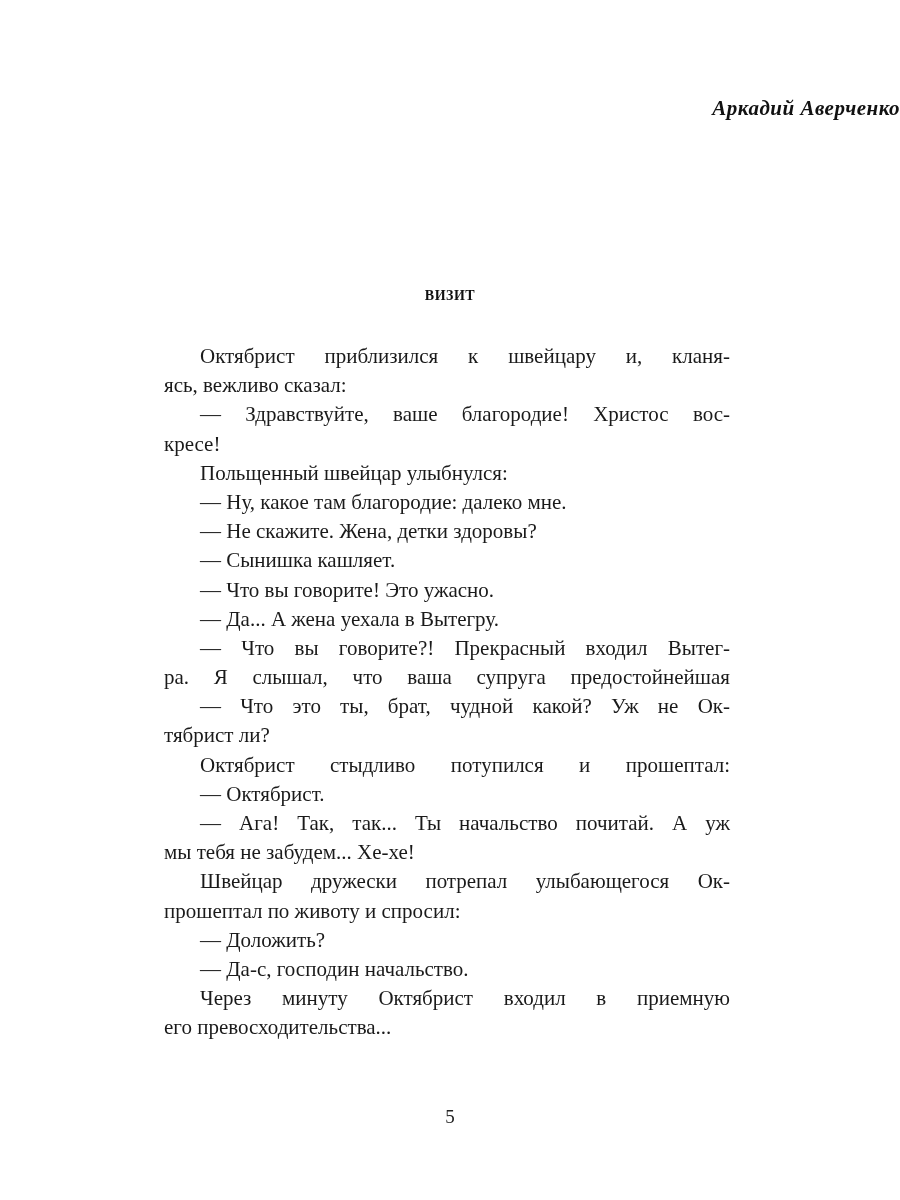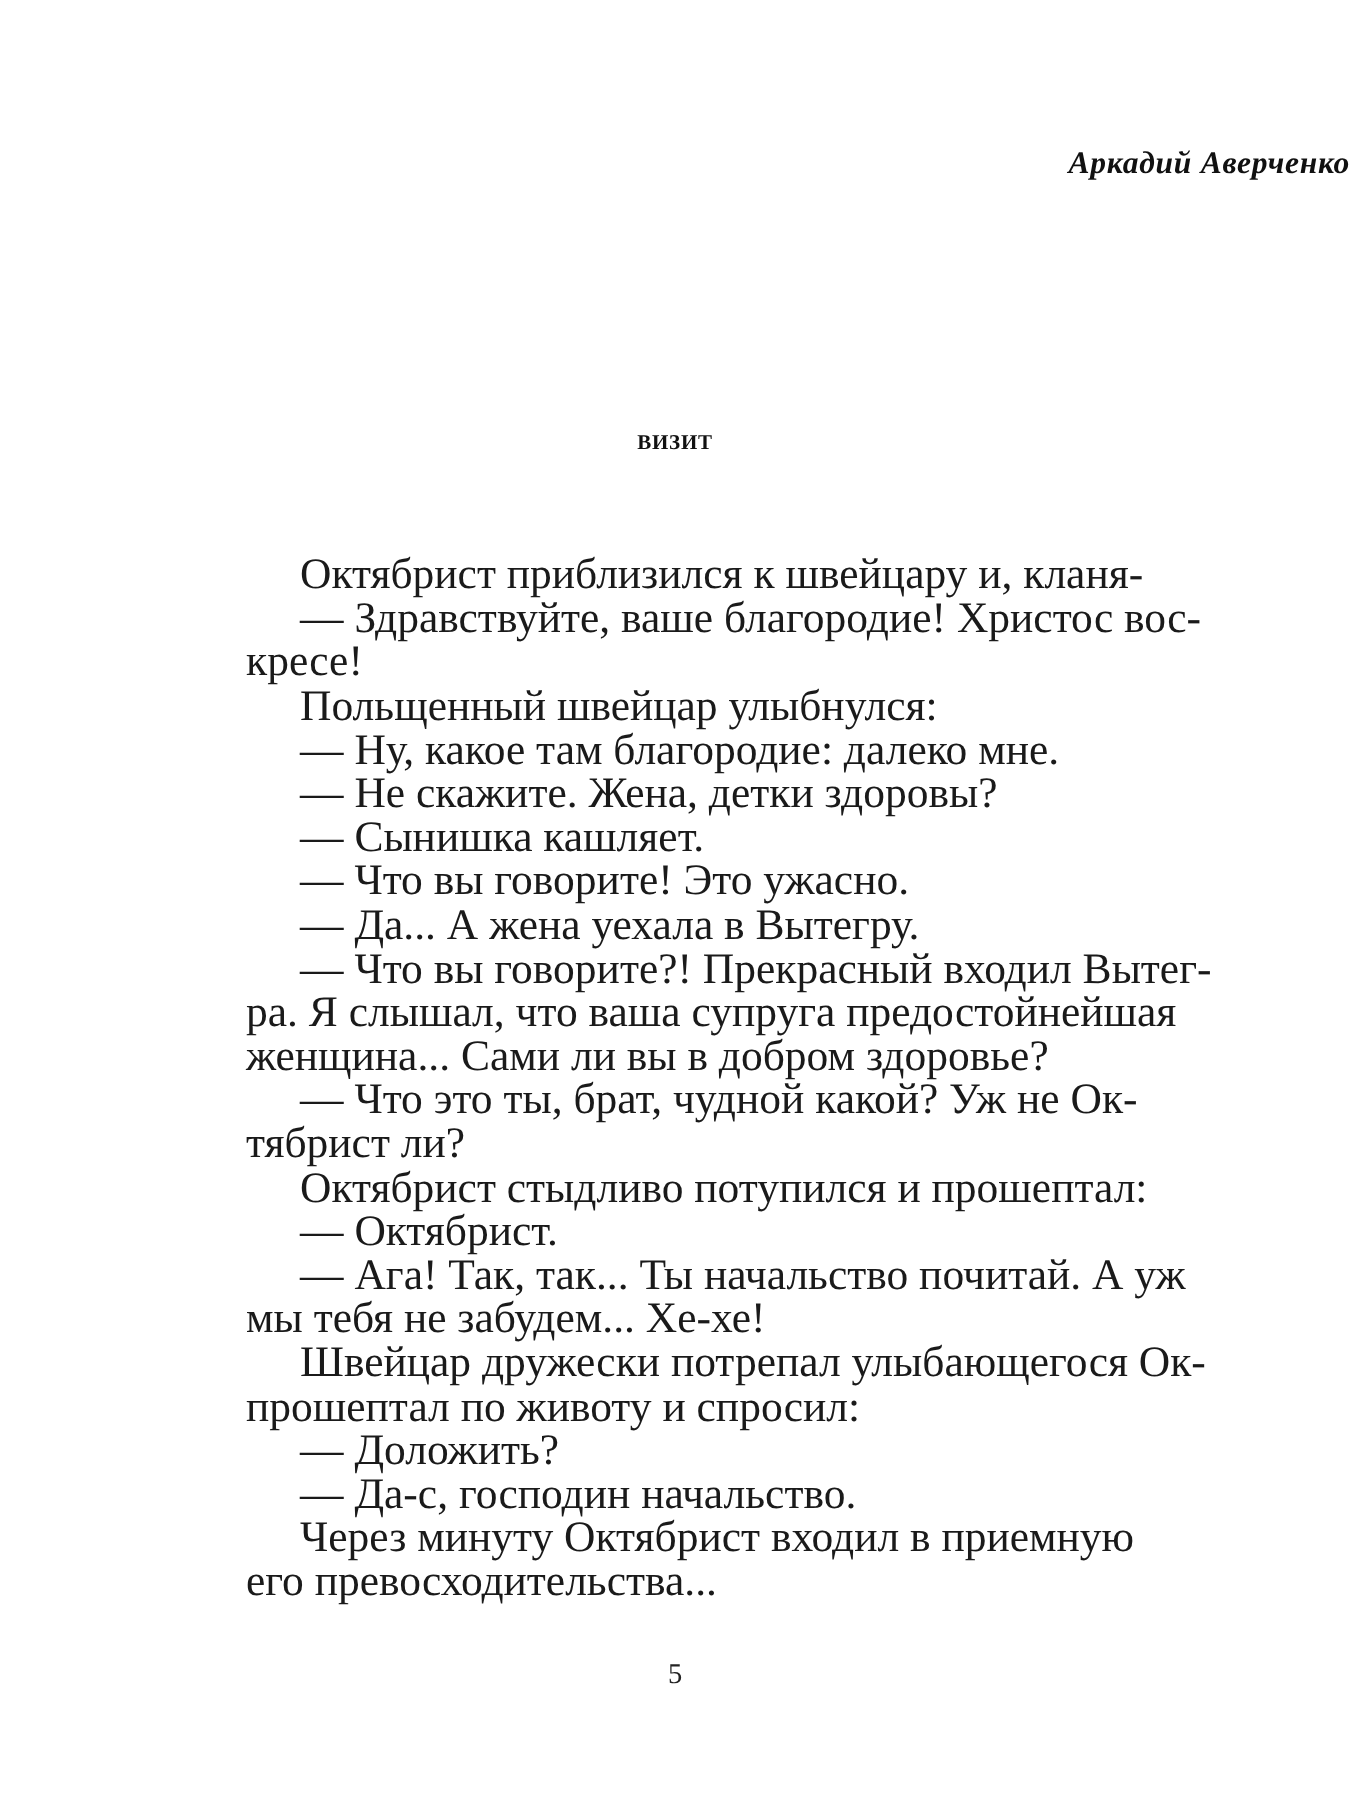--- a/index.html
+++ b/index.html
@@ -35,24 +35,24 @@
       width: 900px;
       text-align: center;
       font-family: "Liberation Serif", serif;
       font-weight: bold;
       font-size: 14px;
       letter-spacing: 0.5px;
       color: #111;
     }
     .body-text {
       position: absolute;
-      top: 369px;
+      top: 342px;
       left: 164px;
       width: 566px;
-      font-size: 29px;
+      font-size: 21px;
       line-height: 29.2px;
     }
     .line {
       display: block;
       white-space: nowrap;
       height: 29.2px;
     }
     .line.justify {
       text-align: justify;
       text-align-last: justify;
@@ -72,31 +72,31 @@
   </style>
 </head>
 <body>
 
 <div class="author">Аркадий Аверченко</div>
 
 <div class="title">ВИЗИТ</div>
 
 <div class="body-text">
   <span class="line indent justify">Октябрист приблизился к швейцару и, кланя-</span>
+  <span class="line">ясь, вежливо сказал:</span>
   <span class="line indent justify">— Здравствуйте, ваше благородие! Христос вос-</span>
   <span class="line">кресе!</span>
   <span class="line indent">Польщенный швейцар улыбнулся:</span>
   <span class="line indent">— Ну, какое там благородие: далеко мне.</span>
   <span class="line indent">— Не скажите. Жена, детки здоровы?</span>
   <span class="line indent">— Сынишка кашляет.</span>
   <span class="line indent">— Что вы говорите! Это ужасно.</span>
   <span class="line indent">— Да... А жена уехала в Вытегру.</span>
   <span class="line indent justify">— Что вы говорите?! Прекрасный входил Вытег-</span>
   <span class="line justify">ра. Я слышал, что ваша супруга предостойнейшая</span>
-  <span class="line">женщина... Сами ли вы в добром здоровье?</span>
   <span class="line indent justify">— Что это ты, брат, чудной какой? Уж не Ок-</span>
   <span class="line">тябрист ли?</span>
   <span class="line indent justify">Октябрист стыдливо потупился и прошептал:</span>
   <span class="line indent">— Октябрист.</span>
   <span class="line indent justify">— Ага! Так, так... Ты начальство почитай. А уж</span>
   <span class="line">мы тебя не забудем... Хе-хе!</span>
   <span class="line indent justify">Швейцар дружески потрепал улыбающегося Ок-</span>
   <span class="line">прошептал по животу и спросил:</span>
   <span class="line indent">— Доложить?</span>
   <span class="line indent">— Да-с, господин начальство.</span>

